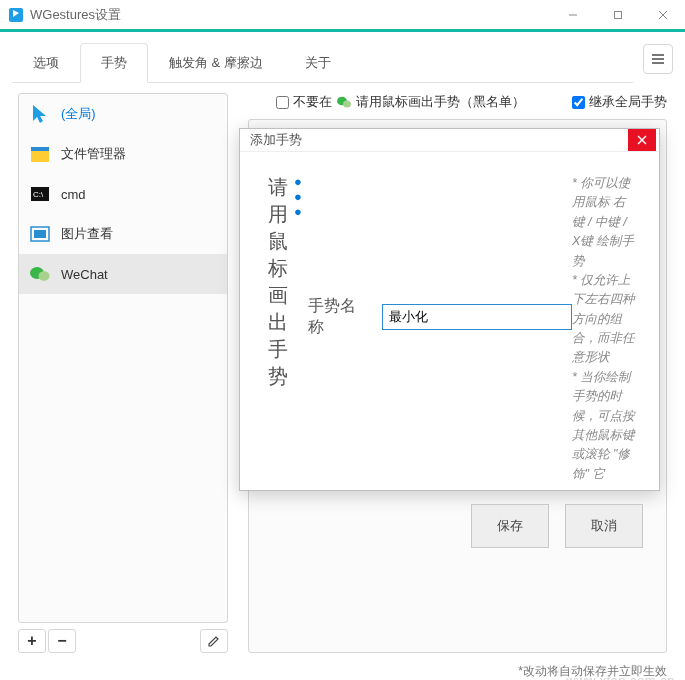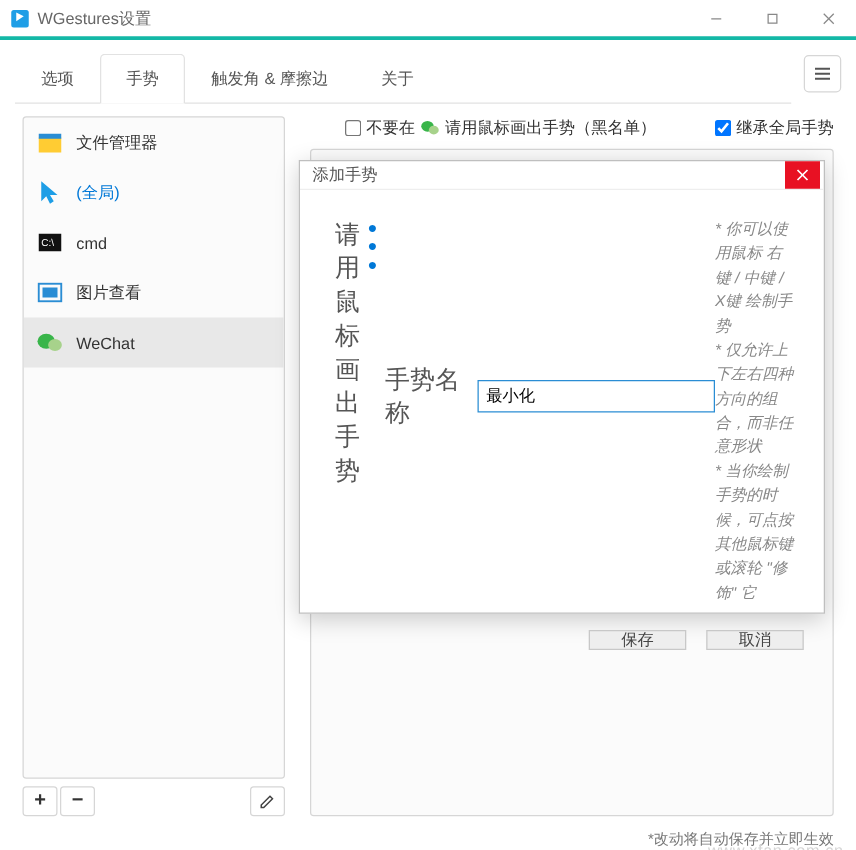--- a/index.html
+++ b/index.html
@@ -41,25 +41,25 @@
 
   
   .dialog { position: absolute; left: 239px; top: 128px; width: 421px; height: 363px; background: #fff; border: 1px solid #bfbfbf; box-shadow: 0 4px 18px rgba(0,0,0,0.2); display: flex; flex-direction: column; }
   .dlg-header { height: 30px; display: flex; align-items: center; padding: 0 0 0 10px; border-bottom: 1px solid #eee; }
   .dlg-title { flex: 1; color: #555; font-size: 13px; }
   .dlg-close { width: 28px; height: 22px; background: #e81123; color: #fff; display: flex; align-items: center; justify-content: center; margin-right: 3px; }
   .dlg-body { flex: 1; padding: 22px 22px 10px 22px; display: flex; flex-direction: row; }
   .dlg-heading { text-align: center; font-size: 20px; color: #555; font-weight: normal; margin-bottom: 28px; }
   .dlg-canvas { height: 45px; display: flex; align-items: center; justify-content: center; color: #0078d7; letter-spacing: 6px; font-size: 13px; margin-bottom: 20px;}
   .dlg-name-row { display: flex; align-items: center; gap: 14px; margin-bottom: 24px; }
-  .dlg-label { color: #555; font-size: 20px; min-width: 60px; }
+  .dlg-label { color: #555; font-size: 16px; min-width: 60px; }
   .dlg-input { flex: 1; height: 26px; border: 1px solid #2a8dd4; padding: 0 6px; font-size: 13px; font-family: inherit; }
   .dlg-hints { color: #888; font-size: 12.5px; line-height: 1.55; font-style: italic; }
   .dlg-footer { display: flex; justify-content: flex-end; gap: 16px; padding: 10px 16px 14px 0; }
-  .dlg-btn { width: 78px; height: 16px; border: 1px solid #c8c8c8; background: #eee; display: flex; align-items: center; justify-content: center; font-size: 13px; color: #444; }
+  .dlg-btn { width: 78px; height: 44px; border: 1px solid #c8c8c8; background: #eee; display: flex; align-items: center; justify-content: center; font-size: 13px; color: #444; }
 </style>
 </head>
 <body>
 
 <div class="titlebar">
   <span class="app-icon">
     <svg viewBox="0 0 16 16">
         <rect x="1" y="1" width="14" height="14" rx="2" fill="#1e9ee6"></rect>
         <path d="M5 3 L5 10 L11 6 Z" fill="#fff"></path>
       </svg>
@@ -97,36 +97,36 @@
         <line x1="1" y1="2" x2="13" y2="2" stroke="#555" stroke-width="1.6"></line>
         <line x1="1" y1="6" x2="13" y2="6" stroke="#555" stroke-width="1.6"></line>
         <line x1="1" y1="10" x2="13" y2="10" stroke="#555" stroke-width="1.6"></line>
       </svg>
   </div>
 </div>
 
 <div class="main">
   <div class="sidebar">
     <div class="app-list">
+      <div class="app-item global">
+        <span class="app-icon-box">
+            <svg viewBox="0 0 22 22">
+              <polygon points="4,2 4,18 8,14 11,20 14,18 11,13 17,13" fill="#1e9ee6"></polygon>
+            </svg>
+          </span>
+        <span>(全局)</span>
+      </div>
       <div class="app-item">
         <span class="app-icon-box">
             <svg viewBox="0 0 22 22">
               <rect x="2" y="7" width="18" height="12" fill="#ffcc33"></rect>
               <rect x="2" y="4" width="18" height="4" fill="#2a8dd4"></rect>
             </svg>
           </span>
         <span>文件管理器</span>
-      </div>
-      <div class="app-item global">
-        <span class="app-icon-box">
-            <svg viewBox="0 0 22 22">
-              <polygon points="4,2 4,18 8,14 11,20 14,18 11,13 17,13" fill="#1e9ee6"></polygon>
-            </svg>
-          </span>
-        <span>(全局)</span>
       </div>
       <div class="app-item">
         <span class="app-icon-box">
             <svg viewBox="0 0 22 22">
               <rect x="2" y="4" width="18" height="14" fill="#111"></rect>
               <text x="4" y="14" fill="#fff" font-size="8">C:\</text>
             </svg>
           </span>
         <span>cmd</span>
       </div>

